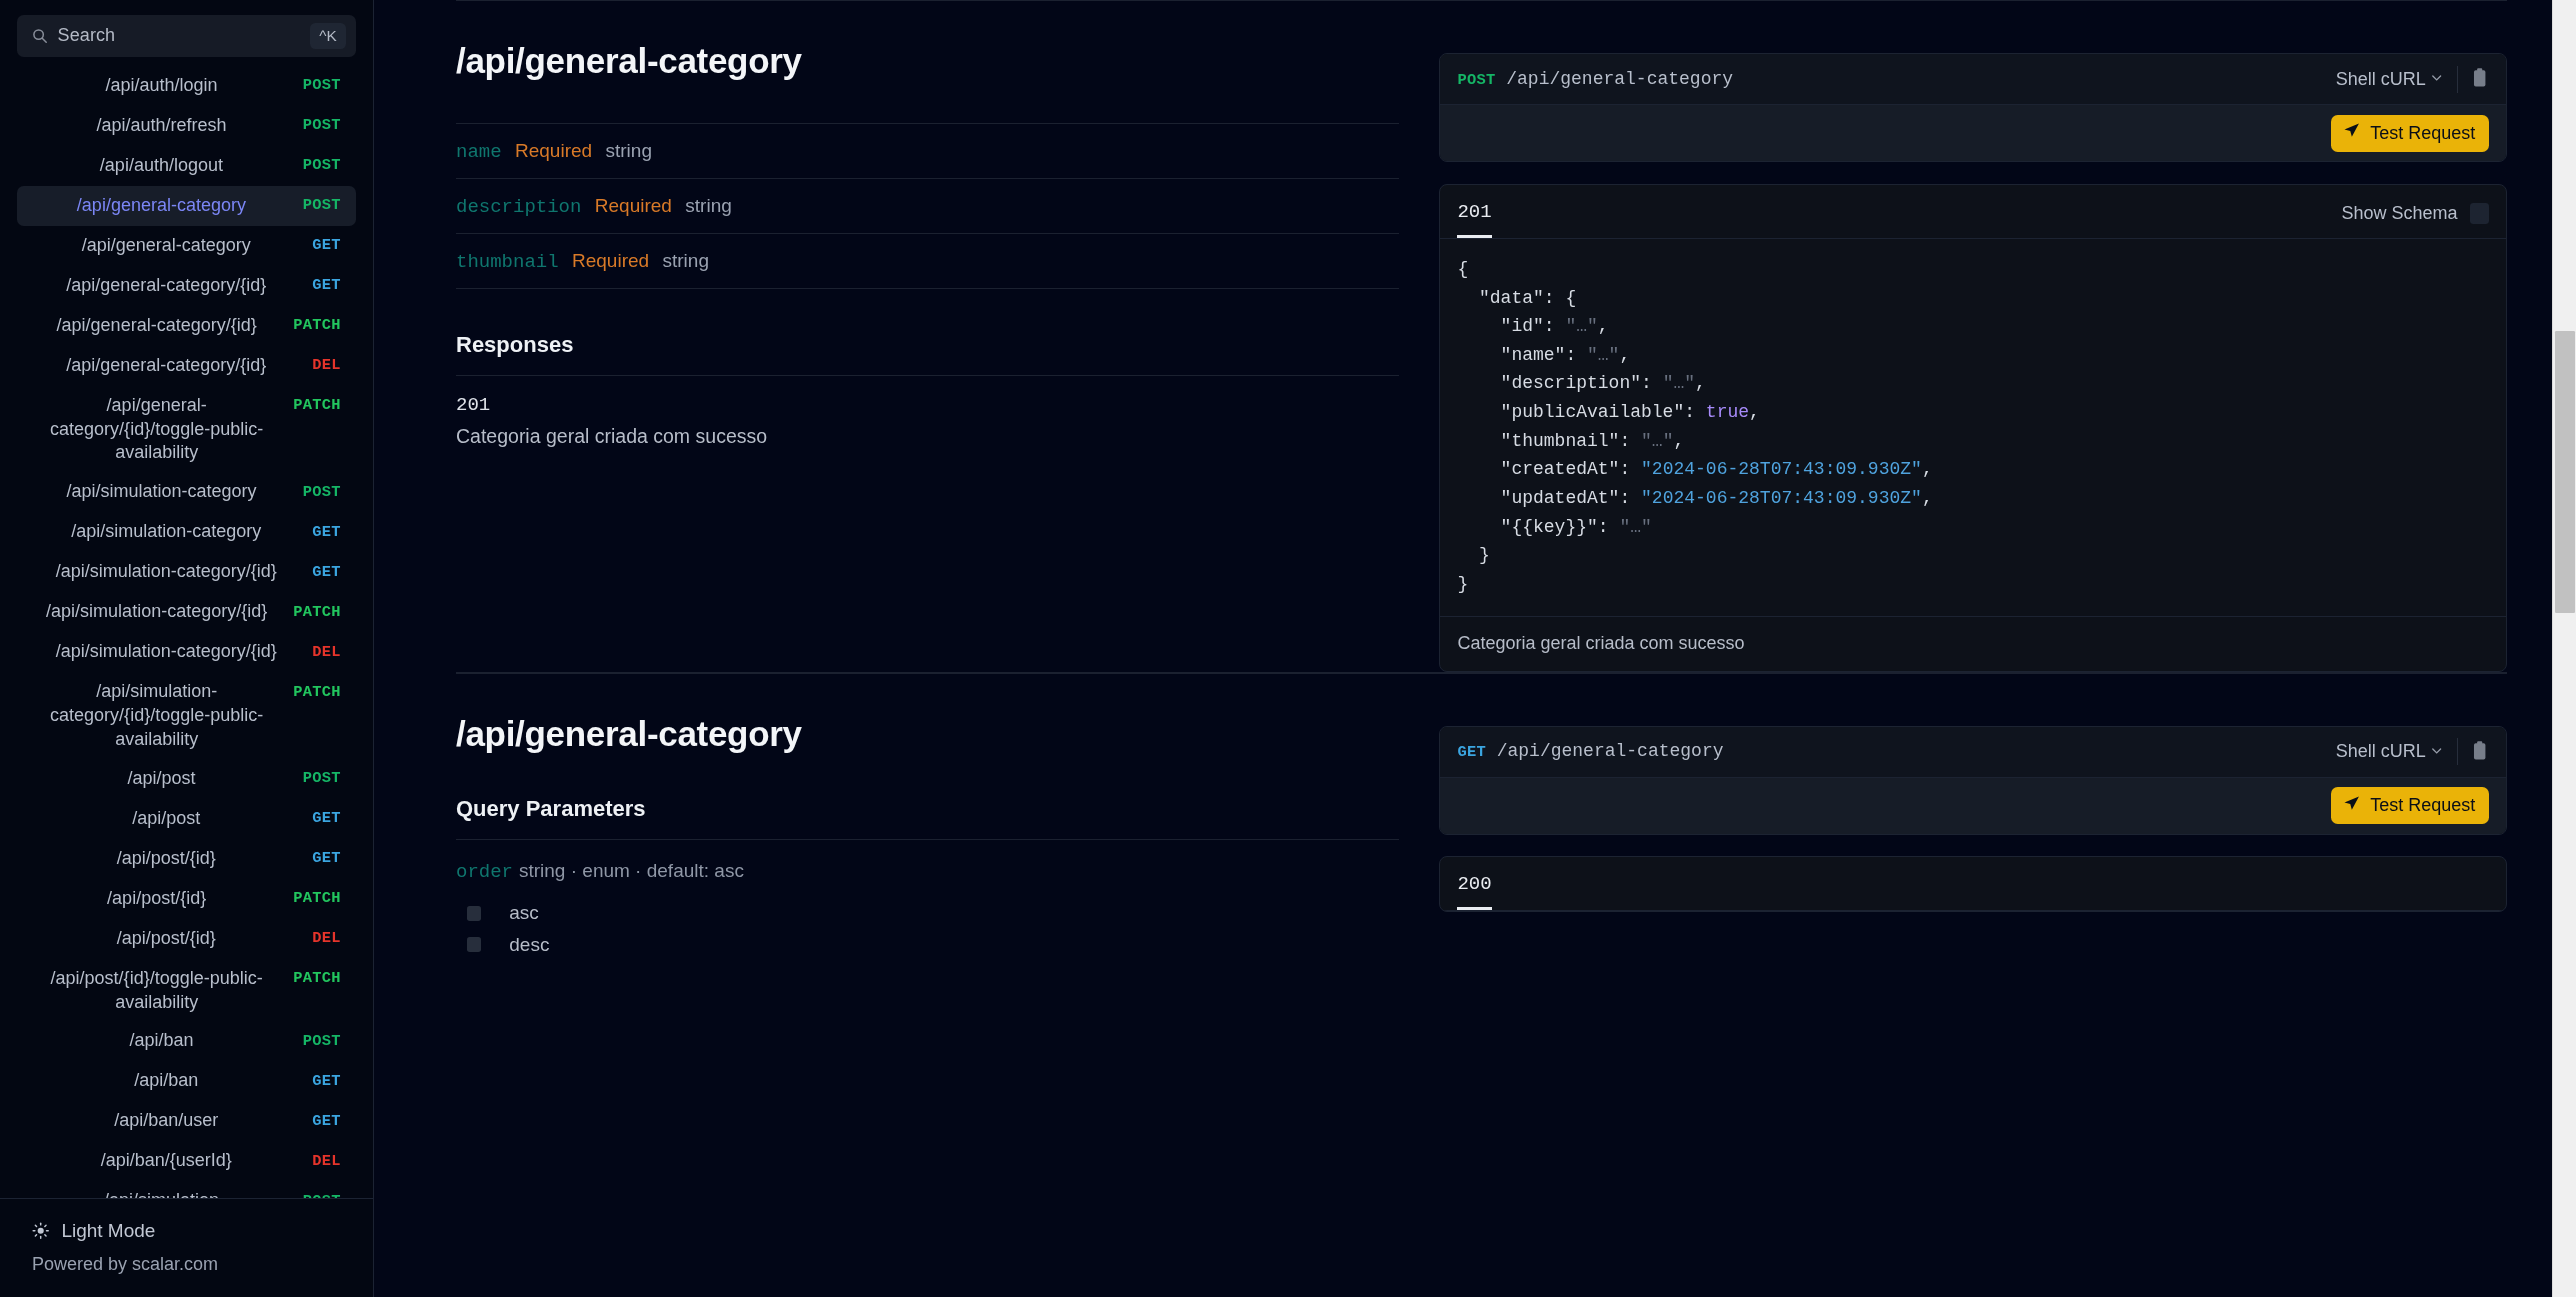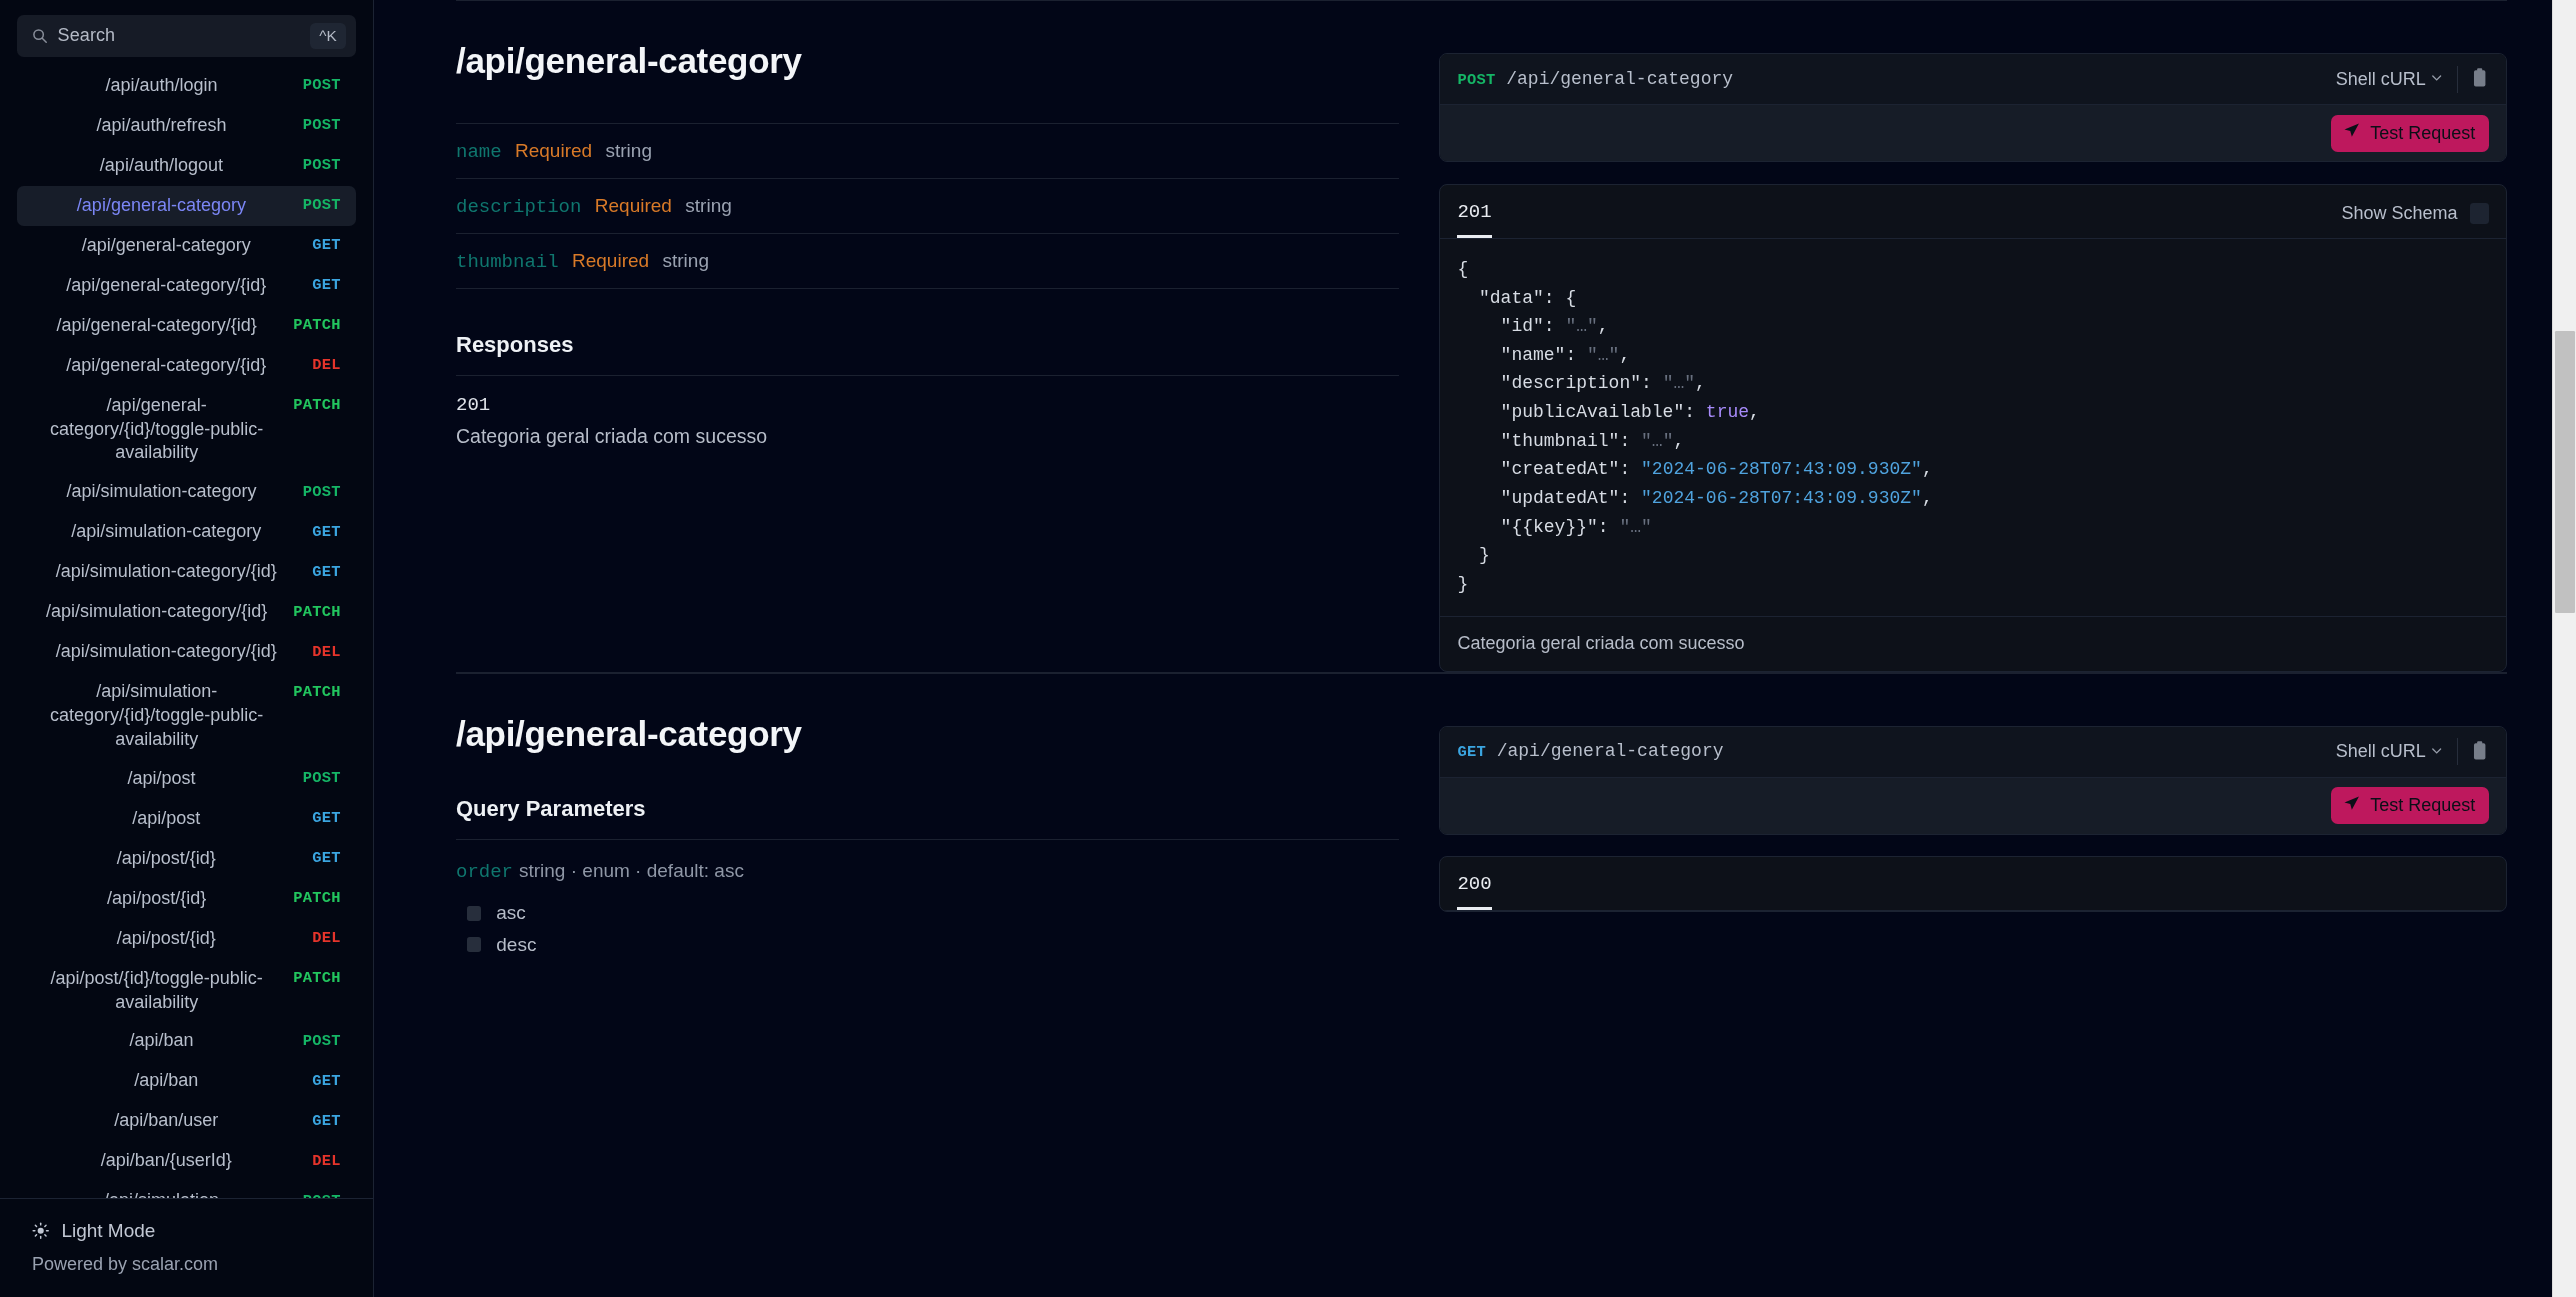--- a/index.html
+++ b/index.html
@@ -213,21 +213,21 @@
     align-items: center;
     gap: 14.8px;
     padding: 4px 0 5.4px 10.7px;
   }
   .enum-box {
     width: 14.8px; height: 14.8px;
     background: #272e3c;
     border-radius: 2.7px;
     flex: 0 0 14.8px;
   }
-  .enum-label { font-size: 19px; color: #b7bdc9; }
+  .enum-label { font-size: 19px; color: #b7bdc9; margin-left: 13px; }
 
   
   .code-card {
     background: #12172099;
     border: 1.3px solid #1c2332;
     border-radius: 8px;
     overflow: hidden;
     margin-bottom: 21.5px;
   }
   .code-head {
@@ -265,21 +265,21 @@
 
   .code-body {
     background: #161c27;
     min-height: 52px;
     display: flex;
     align-items: center;
     justify-content: flex-end;
     padding: 9.4px 17.4px;
   }
   .test-btn {
-    background: #be185d;
+    background: #eab308;
     color: #0b0f17;
     border-radius: 6.7px;
     font-size: 18px;
     padding: 7.4px 13.4px 7.4px 12px;
     display: flex;
     align-items: center;
     gap: 9.4px;
     border: none;
   }
   .send-icon { width: 17.4px; height: 17.4px; flex: 0 0 17.4px; }

